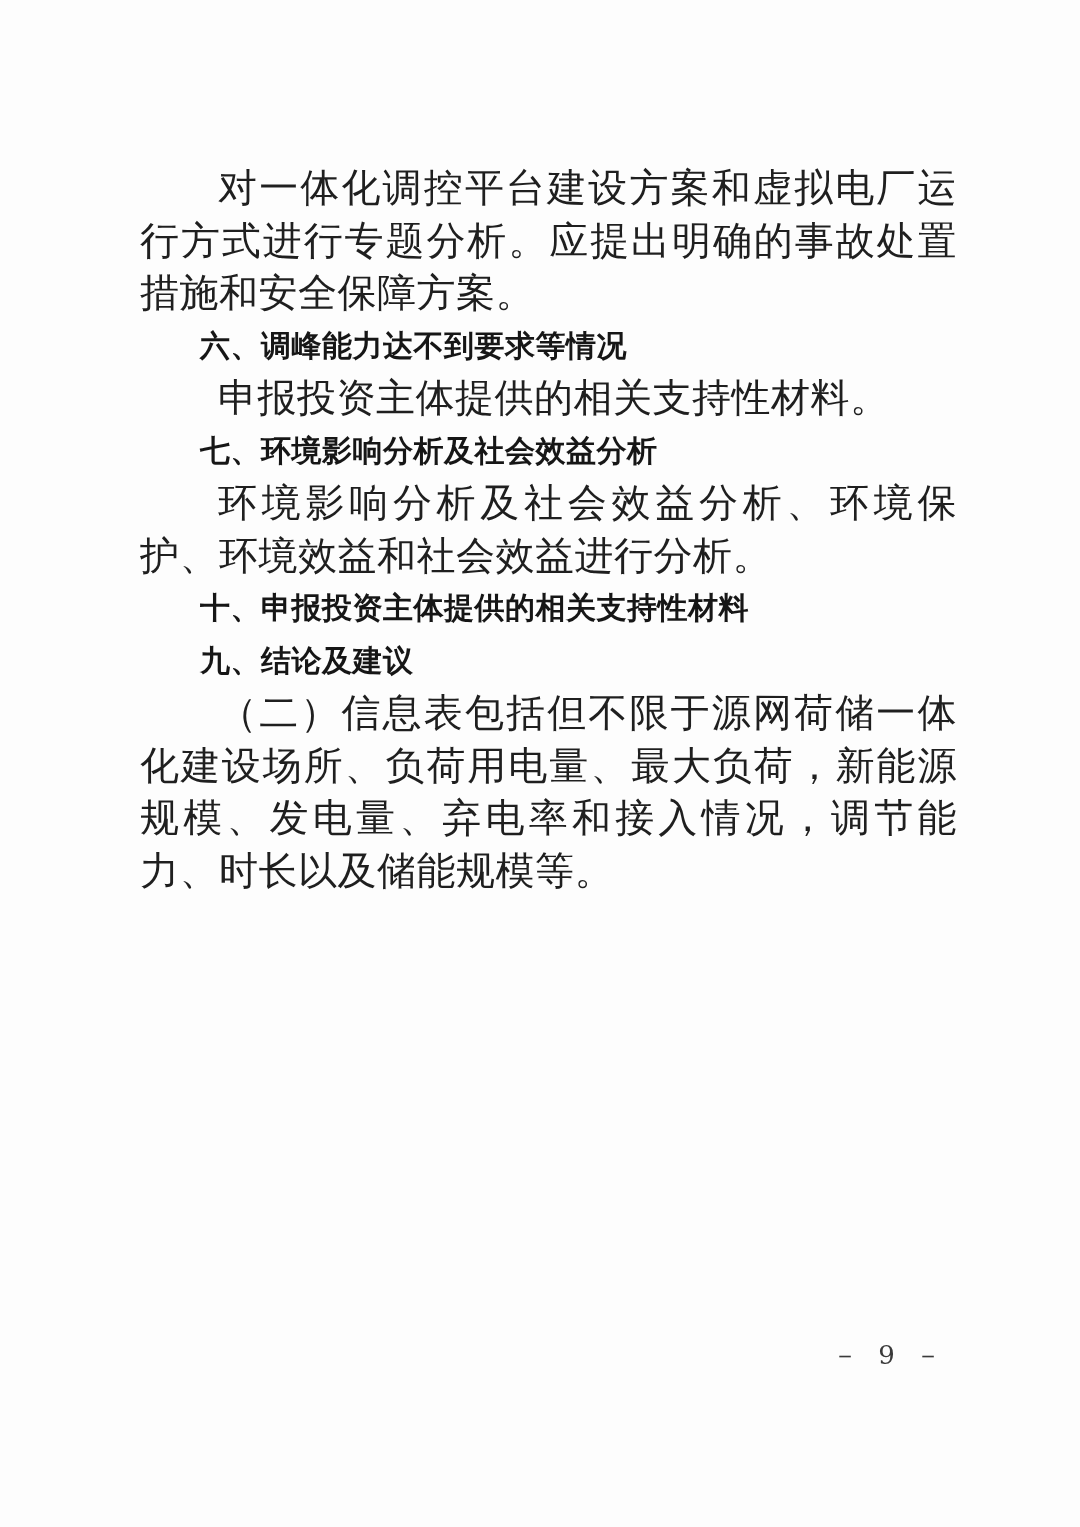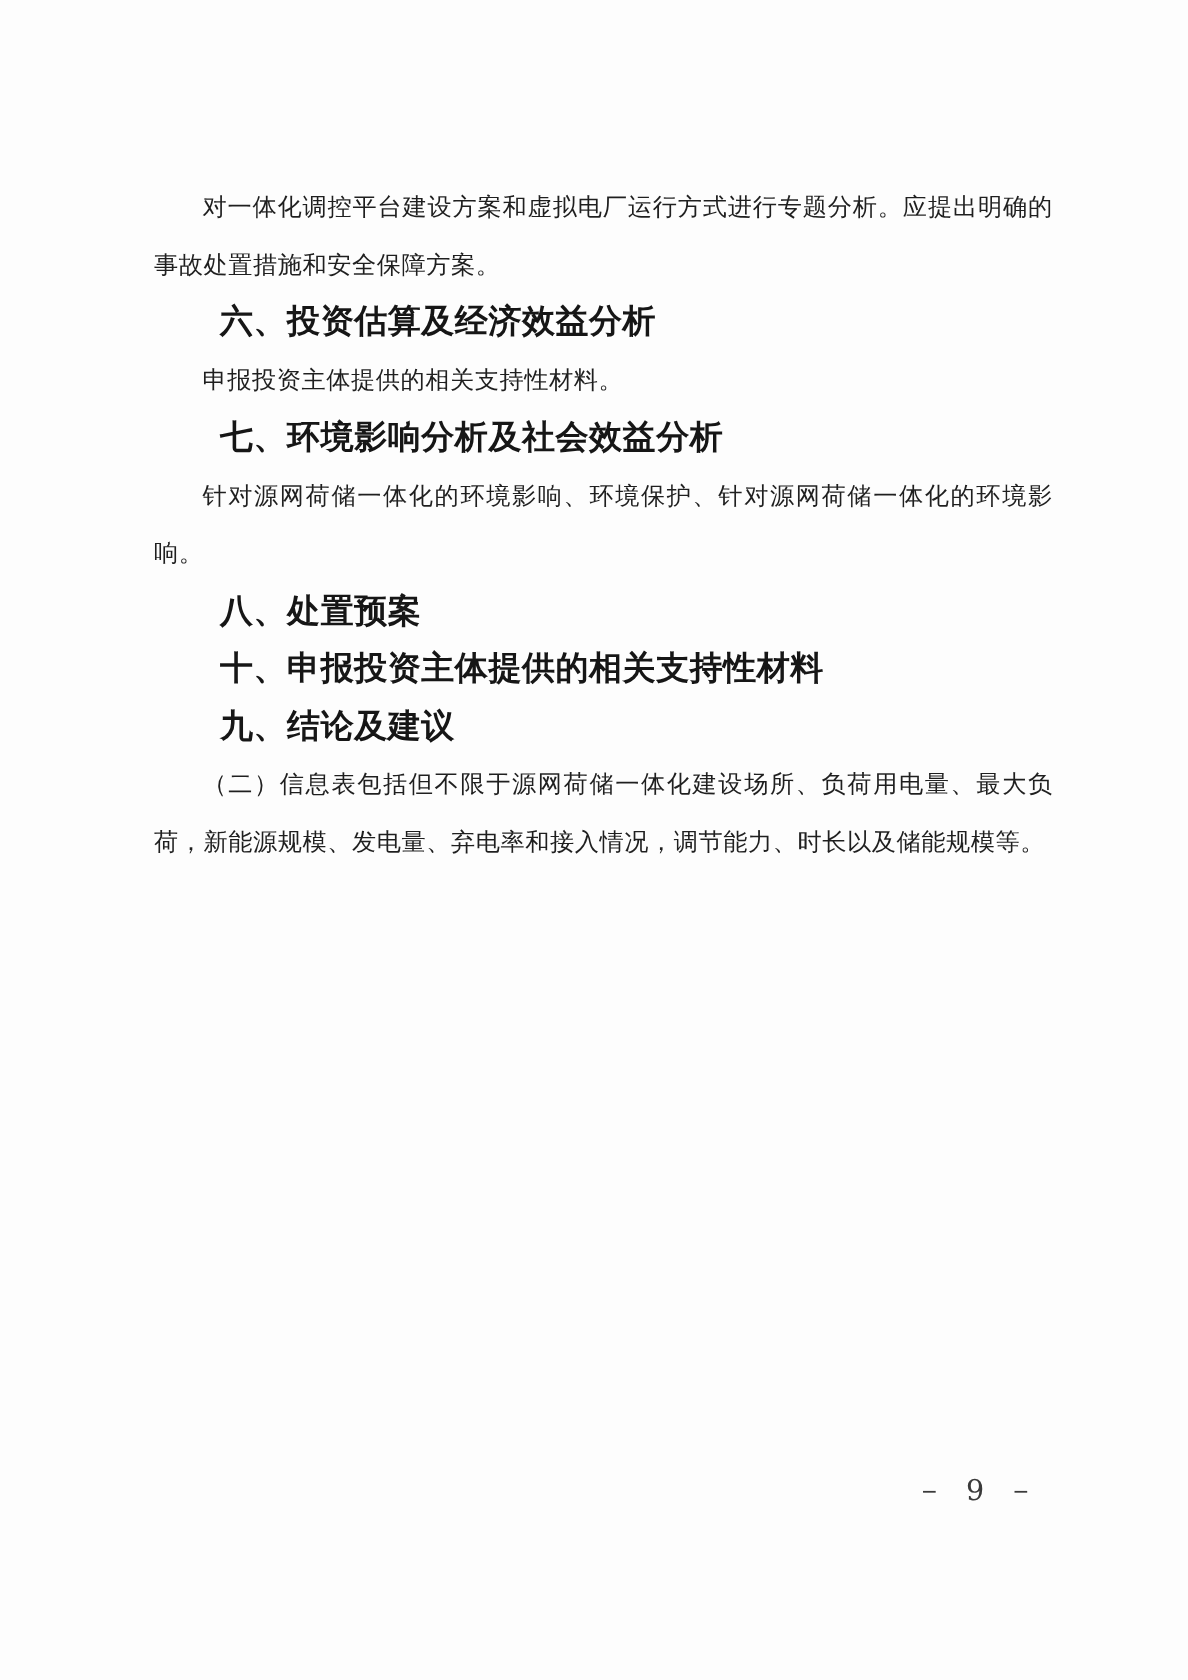--- a/index.html
+++ b/index.html
@@ -22,21 +22,21 @@
     left: 140px;
     width: 817px;
   }
   .content p {
     margin: 0;
     padding: 0;
     line-height: 52.5px;
     text-indent: 2em;
   }
   .content p.body {
-    font-size: 22px;
+    font-size: 39px;
     text-align: justify;
     text-justify: inter-ideograph;
     letter-spacing: 0.5px;
   }
   .content p.heading {
     font-family: "Liberation Sans", "DejaVu Sans", sans-serif;
     font-weight: bold;
     font-size: 30px;
     letter-spacing: 0.5px;
     color: #161616;
@@ -50,23 +50,22 @@
     color: #3a3a3a;
     letter-spacing: 6px;
   }
 </style>
 </head>
 <body>
 
 <div class="page">
   <div class="content">
     <p class="body">对一体化调控平台建设方案和虚拟电厂运行方式进行专题分析。应提出明确的事故处置措施和安全保障方案。</p>
-    <p class="heading">六、投资估算及经济效益分析</p>
+    <p class="heading">六、调峰能力达不到要求等情况</p>
     <p class="body">申报投资主体提供的相关支持性材料。</p>
     <p class="heading">七、环境影响分析及社会效益分析</p>
-    <p class="body">针对源网荷储一体化的环境影响、环境保护、针对源网荷储一体化的环境影响。</p>
-    <p class="heading">八、处置预案</p>
+    <p class="body">环境影响分析及社会效益分析、环境保护、环境效益和社会效益进行分析。</p>
     <p class="heading">十、申报投资主体提供的相关支持性材料</p>
     <p class="heading">九、结论及建议</p>
     <p class="body">（二）信息表包括但不限于源网荷储一体化建设场所、负荷用电量、最大负荷，新能源规模、发电量、弃电率和接入情况，调节能力、时长以及储能规模等。</p>
   </div>
   <div class="page-footer">－ 9 －</div>
 </div>
 
 </body></html>

